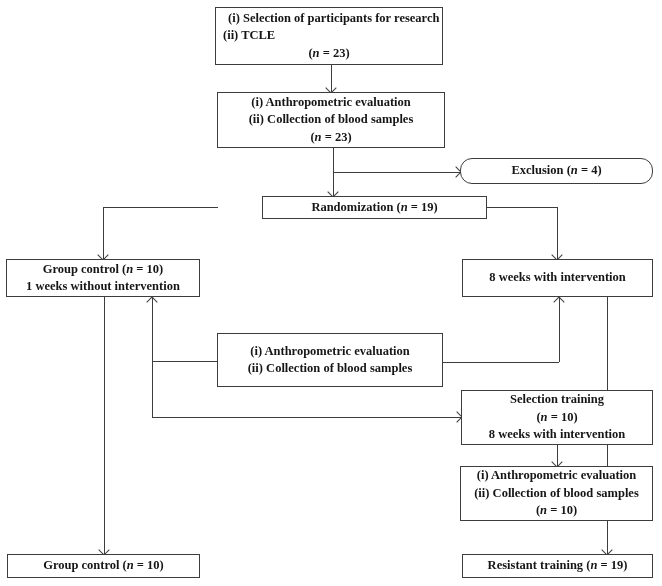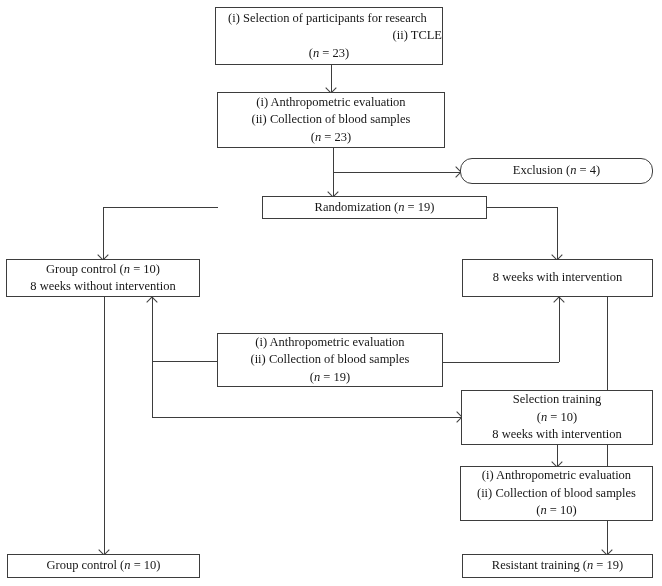--- a/index.html
+++ b/index.html
@@ -5,25 +5,25 @@
   html,body{margin:0;padding:0;background:#ffffff;}
   .stage{
     position:relative;width:662px;height:586px;background:#ffffff;
     font-family:"Liberation Serif","DejaVu Serif",serif;
     color:#161616;overflow:hidden;
   }
   .box{
     position:absolute;box-sizing:border-box;
     border:1px solid #3d3d3d;background:#ffffff;z-index:2;
     display:flex;flex-direction:column;justify-content:center;
-    text-align:center;font-size:12.5px;line-height:17.5px;
+    text-align:center;font-size:12.5px;line-height:17.5px;font-weight:bold;
   }
   .ln{display:block;}
   .ln.lead1{text-align:left;padding-left:12px;}
-  .ln.lead2{text-align:right;padding-left:7px;}
+  .ln.lead2{text-align:left;padding-left:7px;}
   .hl,.vl{position:absolute;background:#3d3d3d;z-index:1;}
   .hl{height:1px;}
   .vl{width:1px;}
   .ah{
     position:absolute;width:7px;height:7px;z-index:1;
     border-right:1.2px solid #3d3d3d;border-bottom:1.2px solid #3d3d3d;
     background:transparent;
   }
   .ah.down{transform:rotate(45deg);}
   .ah.up{transform:rotate(225deg);}
@@ -78,31 +78,30 @@
   <div class="box" style="left:460px;top:158px;width:193px;height:26px;border-radius:12px;">
     <span class="ln">Exclusion (<i>n</i> = 4)</span>
   </div>
 
   <div class="box" style="left:218px;top:196px;width:225px;height:23px;margin-left:44px;">
     <span class="ln">Randomization (<i>n</i> = 19)</span>
   </div>
 
   <div class="box" style="left:6px;top:259px;width:194px;height:38px;">
     <span class="ln">Group control (<i>n</i> = 10)</span>
-    <span class="ln">8 weeks without intervention</span>
+    <span class="ln">1 weeks without intervention</span>
   </div>
 
   <div class="box" style="left:462px;top:259px;width:191px;height:38px;">
     <span class="ln">8 weeks with intervention</span>
   </div>
 
   <div class="box" style="left:217px;top:333px;width:226px;height:54px;">
     <span class="ln">(i) Anthropometric evaluation</span>
     <span class="ln">(ii) Collection of blood samples</span>
-    <span class="ln">(<i>n</i> = 19)</span>
   </div>
 
   <div class="box" style="left:461px;top:390px;width:192px;height:55px;">
     <span class="ln">Selection training</span>
     <span class="ln">(<i>n</i> = 10)</span>
     <span class="ln">8 weeks with intervention</span>
   </div>
 
   <div class="box" style="left:460px;top:466px;width:193px;height:55px;">
     <span class="ln">(i) Anthropometric evaluation</span>

